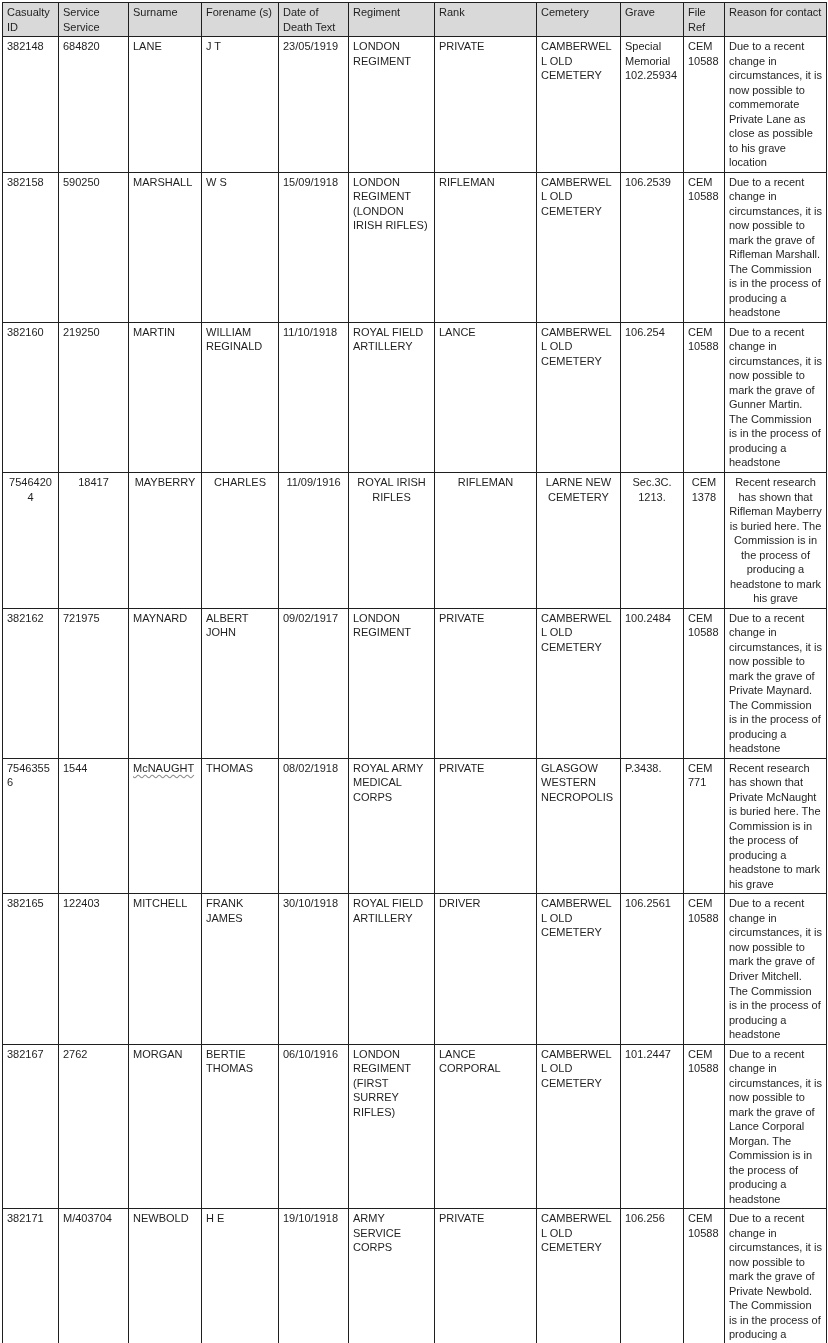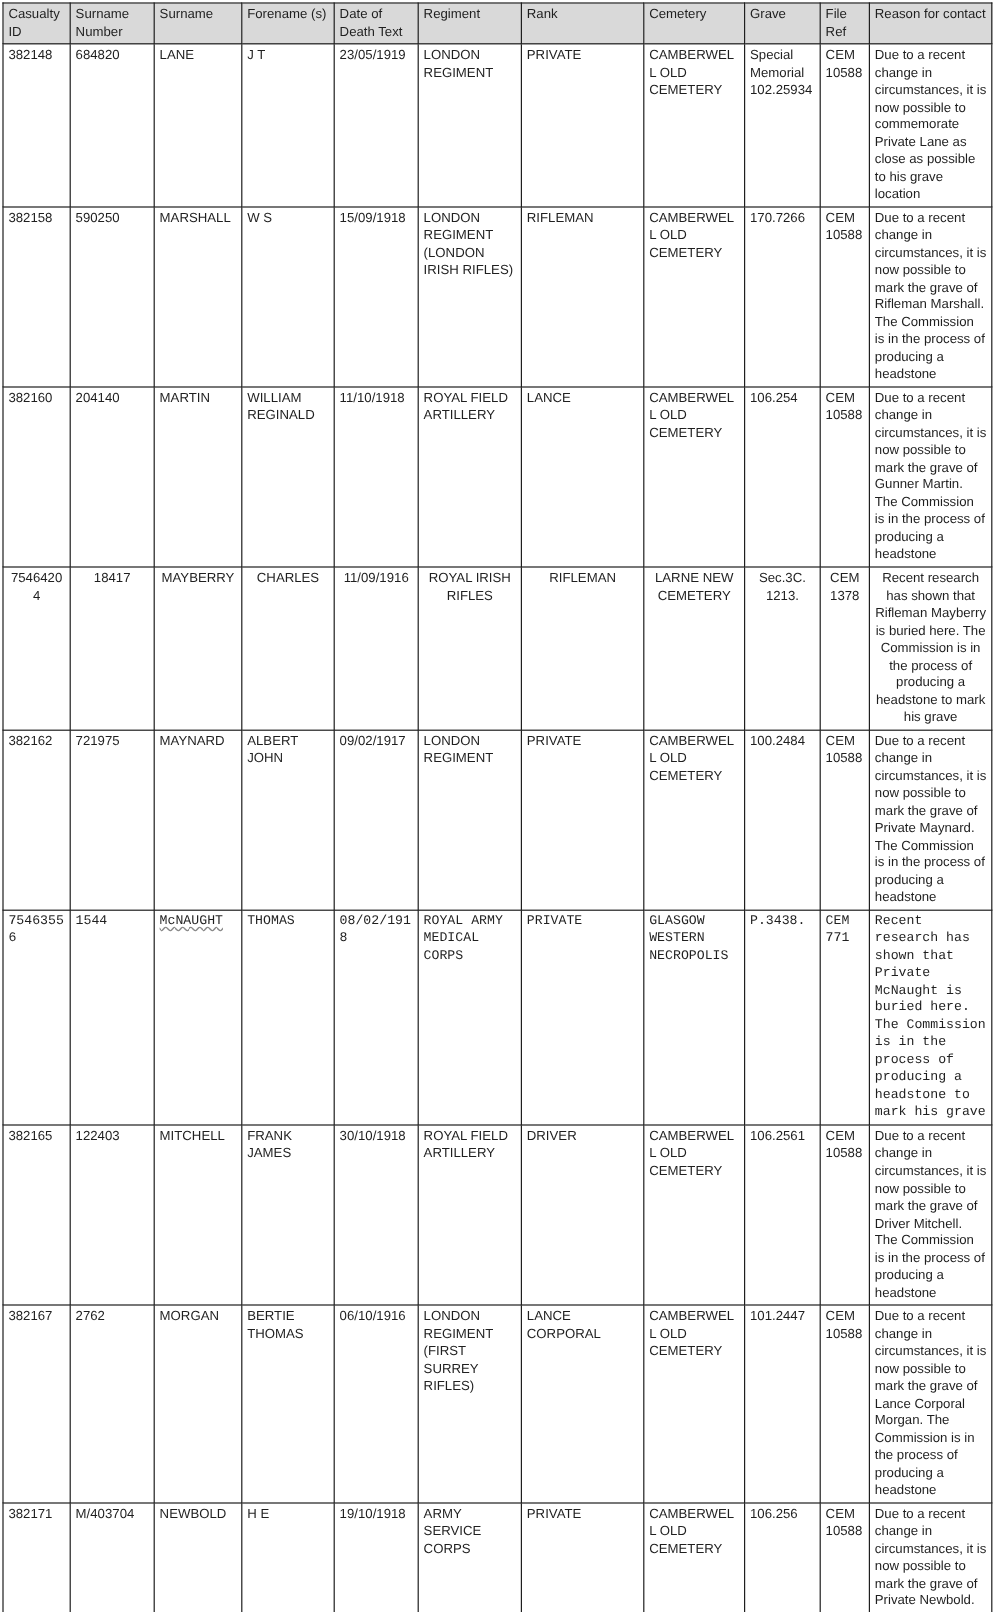--- a/index.html
+++ b/index.html
@@ -50,21 +50,21 @@
   col.c-cemetery{width:84px;}
   col.c-grave{width:63px;}
   col.c-fileref{width:41px;}
   col.c-reason{width:102px;}
   
   tbody tr:nth-child(1) td{height:108px;margin-top:22px;}
   tbody tr:nth-child(2) td{height:130px;}
   tbody tr:nth-child(3) td{height:134px;}
   tbody tr:nth-child(4) td{height:118px;text-align:center;}
   tbody tr:nth-child(5) td{height:133px;}
-  tbody tr:nth-child(6) td{height:119px;font-family:Liberation Mono, monospace;}
+  tbody tr:nth-child(6) td{height:119px;}
   tbody tr:nth-child(7) td{height:133px;margin-left:30px;}
   tbody tr:nth-child(8) td{height:145px;margin-top:30px;}
   tbody tr:nth-child(9) td{height:132px;}
   tbody tr:nth-child(10) td{height:135px;}
   .squiggle{
     text-decoration:underline;
     text-decoration-style:wavy;
     text-decoration-color:#8a8a8a;
     text-underline-offset:2px;
   }
@@ -83,21 +83,21 @@
         <col class="c-regiment">
       <col class="c-rank">
         <col class="c-cemetery">
         <col class="c-grave">
       <col class="c-fileref">
         <col class="c-reason">
     </colgroup>
     <thead>
       <tr id="header-row">
           <th>Casualty ID</th>
-          <th>Surname Number</th>
+          <th>Service Service</th>
           <th>Surname</th>
           <th>Forename (s)</th>
           <th>Date of Death Text</th>
           <th>Regiment</th>
           <th>Rank</th>
           <th>Cemetery</th>
           <th>Grave</th>
           <th>File Ref</th>
           <th>Reason for contact</th>
         </tr>
@@ -118,27 +118,27 @@
         </tr>
         <tr>
           <td><span>382158</span></td>
           <td><span>590250</span></td>
           <td><span>MARSHALL</span></td>
           <td><span>W S</span></td>
           <td><span>15/09/1918</span></td>
           <td><span>LONDON REGIMENT (LONDON IRISH RIFLES)</span></td>
           <td><span>RIFLEMAN</span></td>
           <td><span>CAMBERWELL OLD CEMETERY</span></td>
-          <td><span>170.7266</span></td>
+          <td><span>106.2539</span></td>
           <td><span>CEM 10588</span></td>
           <td><span>Due to a recent change in circumstances, it is now possible to mark the grave of Rifleman Marshall. The Commission is in the process of producing a headstone</span></td>
         </tr>
         <tr>
           <td><span>382160</span></td>
-          <td><span>204140</span></td>
+          <td><span>219250</span></td>
           <td><span>MARTIN</span></td>
           <td><span>WILLIAM REGINALD</span></td>
           <td><span>11/10/1918</span></td>
           <td><span>ROYAL FIELD ARTILLERY</span></td>
           <td><span>LANCE</span></td>
           <td><span>CAMBERWELL OLD CEMETERY</span></td>
           <td><span>106.254</span></td>
           <td><span>CEM 10588</span></td>
           <td><span>Due to a recent change in circumstances, it is now possible to mark the grave of Gunner Martin. The Commission is in the process of producing a headstone</span></td>
         </tr>

